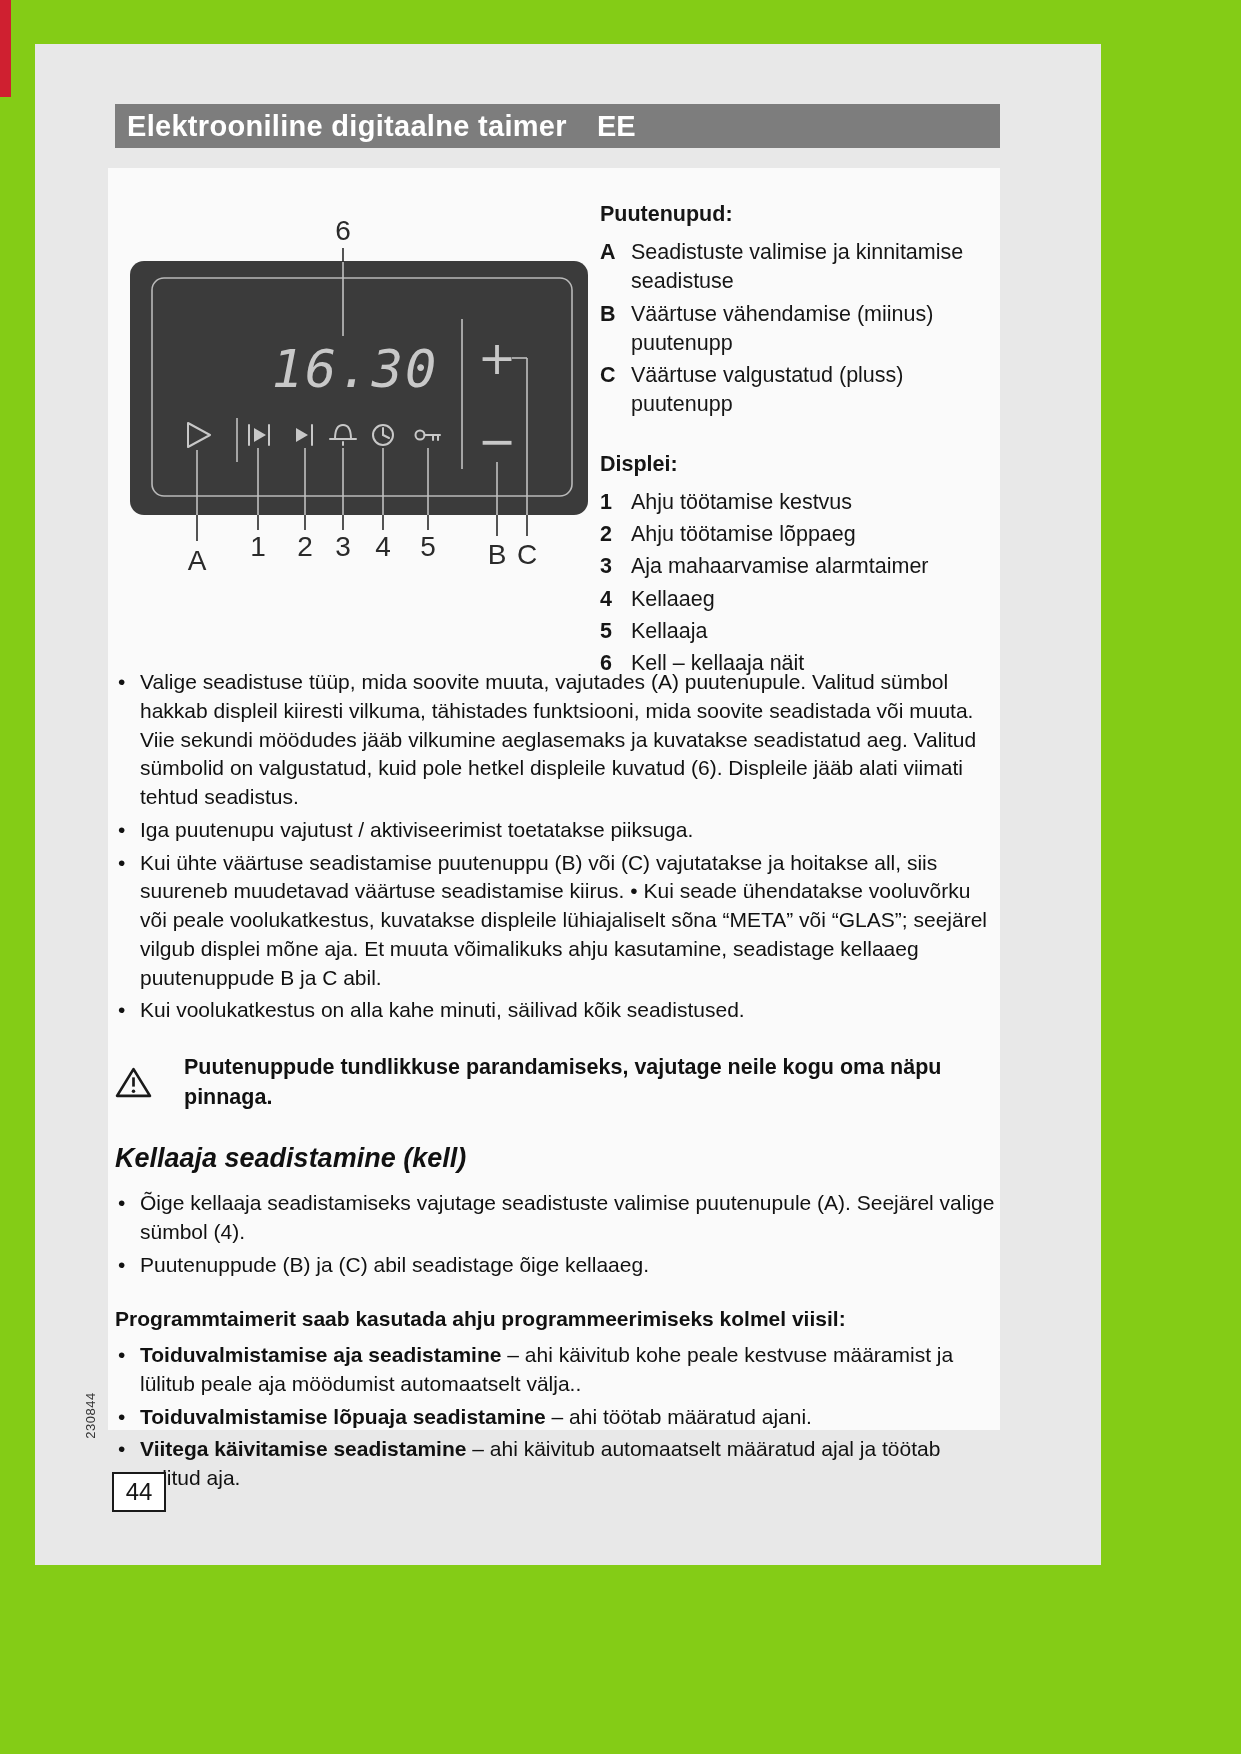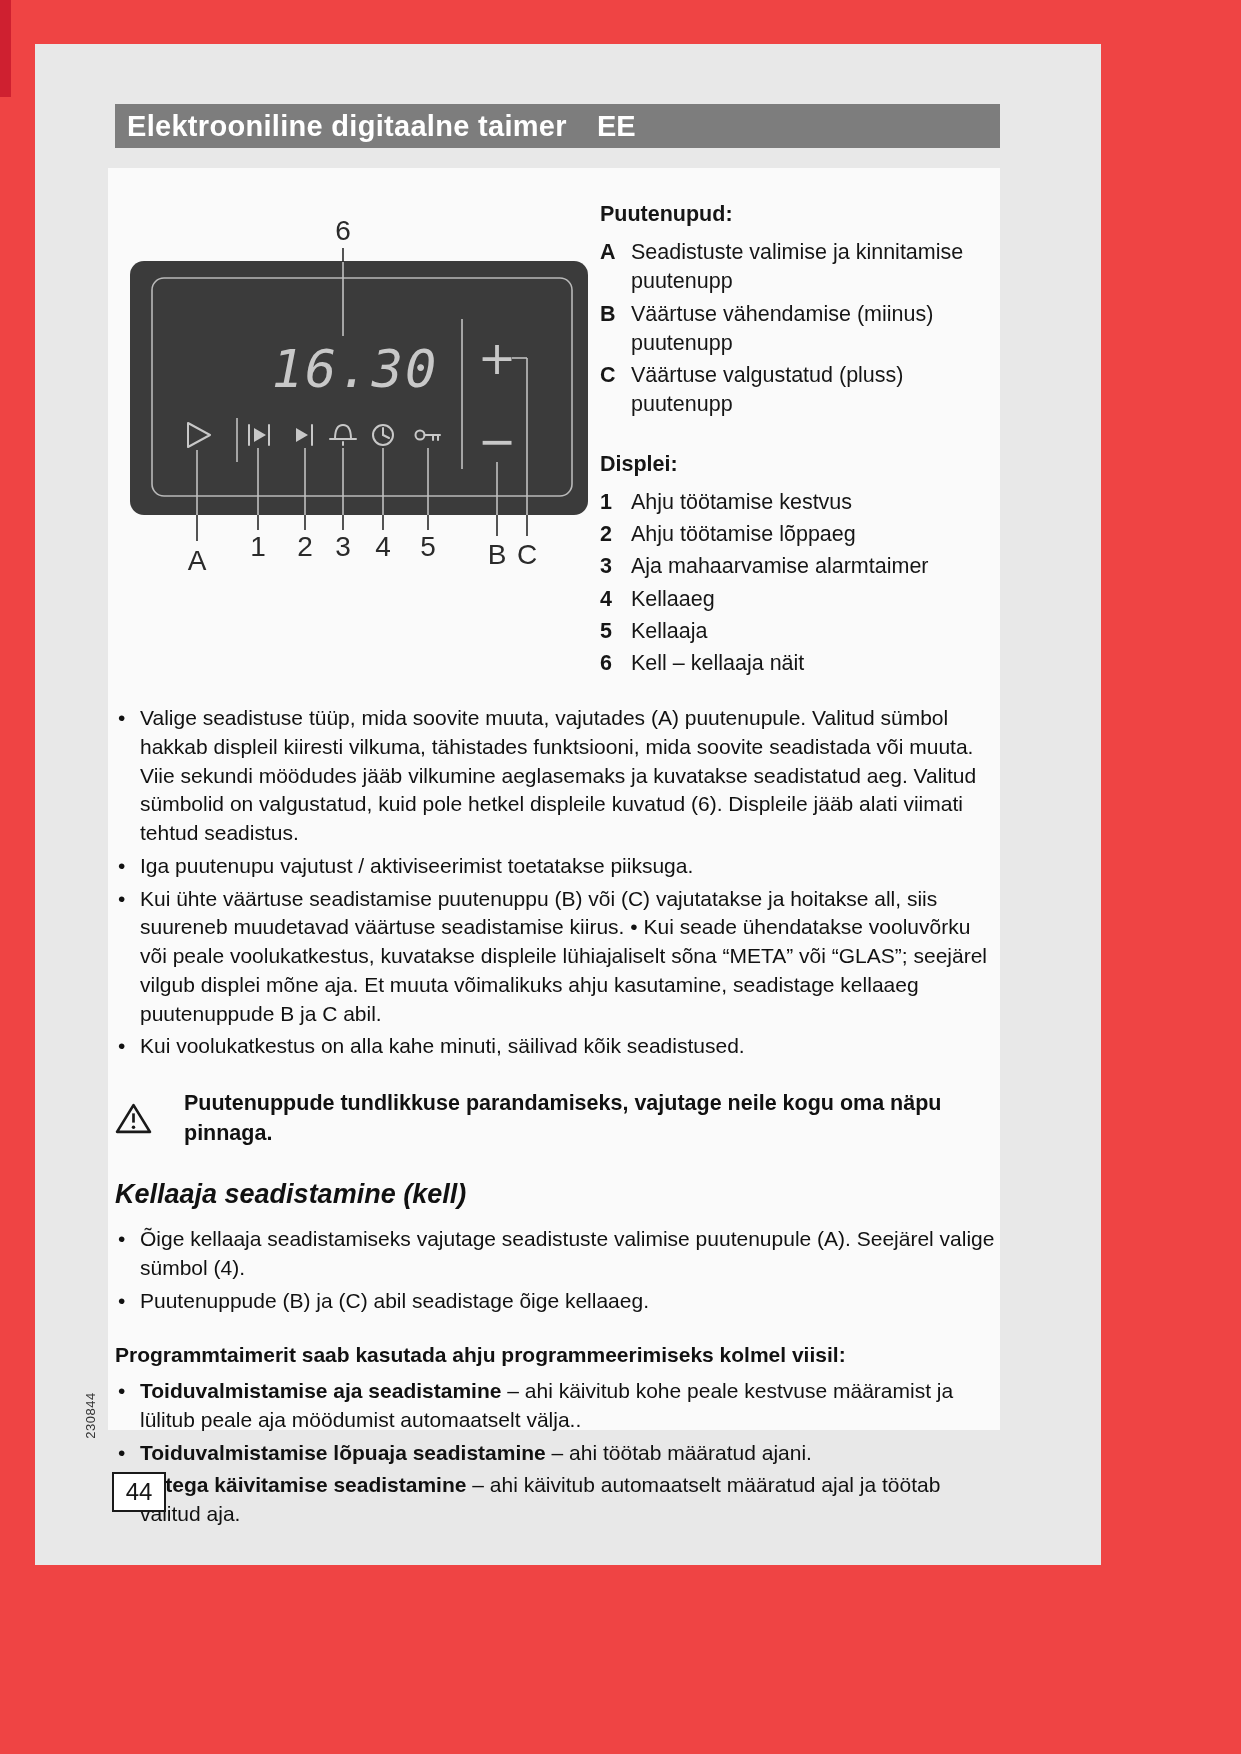--- a/index.html
+++ b/index.html
@@ -1,16 +1,16 @@
 <!DOCTYPE html>
 <html><head>
 <meta charset="utf-8">
 <style>
   html,body{margin:0;padding:0;background:#ffffff;}
-  .canvas{position:relative;width:1241px;height:1754px;background:#ef4444;overflow:hidden;
+  .canvas{position:relative;width:1241px;height:1754px;background:#84cc16;overflow:hidden;
           font-family:"Liberation Sans",sans-serif;color:#161616;}
   .red-strip{position:absolute;left:0;top:0;width:11px;height:97px;background:#cf2030;}
   .gray-page{position:absolute;left:35px;top:44px;width:1066px;height:1521px;background:#e8e8e8;}
   .white-area{position:absolute;left:108px;top:168px;width:892px;height:1262px;background:#fafafa;}
 
   .header-bar{position:absolute;left:115px;top:104px;width:885px;height:44px;background:#7d7d7d;
               color:#ffffff;display:flex;align-items:center;padding-left:12px;box-sizing:border-box;}
   .header-bar .t{font-size:29px;font-weight:bold;letter-spacing:.3px;}
   .header-bar .lang{font-size:29px;font-weight:bold;margin-left:30px;text-align:center;}
 
@@ -26,21 +26,21 @@
   .pm{font-family:"DejaVu Sans",sans-serif;font-size:46px;fill:#c8c8c8;text-anchor:middle;}
   .callout{font-family:"Liberation Sans",sans-serif;font-size:28px;fill:#2a2a2a;text-anchor:middle;}
 
   .legend{position:absolute;left:600px;top:200px;width:400px;font-size:21.5px;line-height:1.36;}
   .legend-title{font-weight:bold;margin-bottom:9px;}
   .legend-item{display:flex;margin-bottom:3px;}
   .legend-item .k{font-weight:bold;flex:0 0 31px;}
   .legend-item .t{flex:1;}
   .mt{margin-top:30px;}
 
-  .body-text{position:absolute;left:115px;top:704px;width:884px;font-size:21px;line-height:1.37;color:#111;}
+  .body-text{position:absolute;left:115px;top:668px;width:884px;font-size:21px;line-height:1.37;color:#111;}
   ul.bullets{list-style:none;margin:0;padding:0;}
   ul.bullets li{position:relative;padding-left:25px;margin-bottom:4px;}
   ul.bullets li::before{content:"\2022";position:absolute;left:3px;}
   ul.bullets li b{font-weight:bold;}
 
   .warning{display:flex;align-items:center;gap:32px;margin:28px 0 28px 0;font-weight:bold;font-size:21.5px;}
   .warn-icon{width:37px;height:33px;flex:0 0 37px;}
 
   .section-heading{font-size:27px;font-style:italic;font-weight:bold;margin:24px 0 12px 0;}
   .program-heading{font-weight:bold;margin:26px 0 7px 0;}
@@ -134,21 +134,21 @@
     <text class="callout" x="268" y="368">4</text>
     <text class="callout" x="313" y="368">5</text>
     <text class="callout" x="382" y="376">B</text>
     <text class="callout" x="412" y="376">C</text>
   </svg>
 
   <div class="legend">
     <div class="legend-title">Puutenupud:</div>
     <div class="legend-item">
       <span class="k">A</span>
-      <span class="t">Seadistuste valimise ja kinnitamise puutenupp</span>
+      <span class="t">Seadistuste valimise ja kinnitamise seadistuse</span>
     </div>
     <div class="legend-item">
       <span class="k">B</span>
       <span class="t">Väärtuse vähendamise (miinus) puutenupp</span>
     </div>
     <div class="legend-item">
       <span class="k">C</span>
       <span class="t">Väärtuse valgustatud (pluss) puutenupp</span>
     </div>
 

